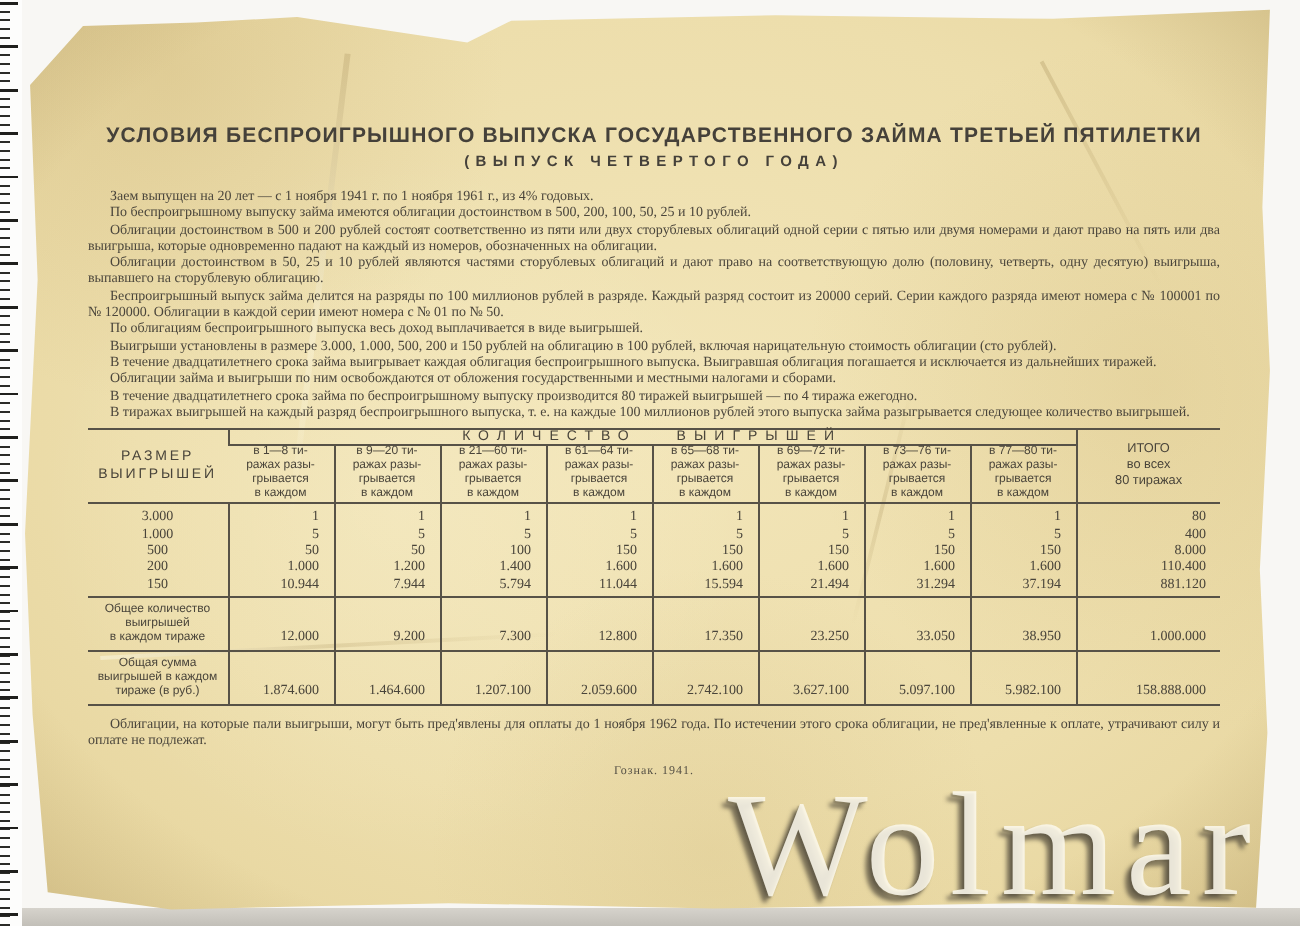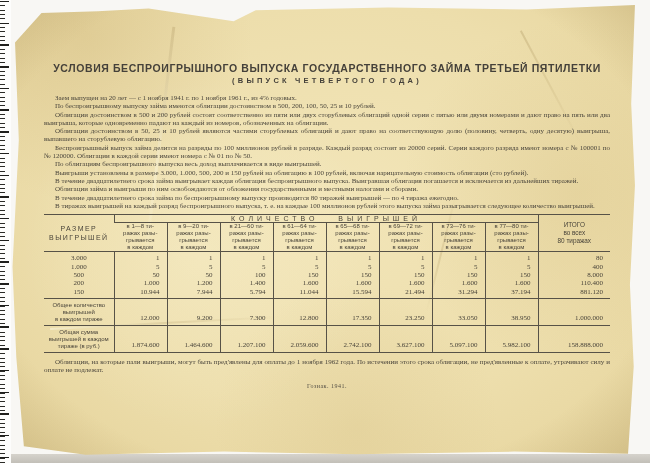--- a/index.html
+++ b/index.html
@@ -247,13 +247,14 @@
           <td>158.888.000</td>
         </tr>
       </tbody>
         </table>
 
       <p class="closing">Облигации, на которые пали выигрыши, могут быть пред'явлены для оплаты до 1 ноября 1962 года. По истечении этого срока облигации, не пред'явленные к оплате, утрачивают силу и оплате не подлежат.</p>
       <div class="imprint">Гознак. 1941.</div>
     </div>
   </div>
 
+  <div class="watermark">Wolmar</div>
 </div>
 
 </body></html>

